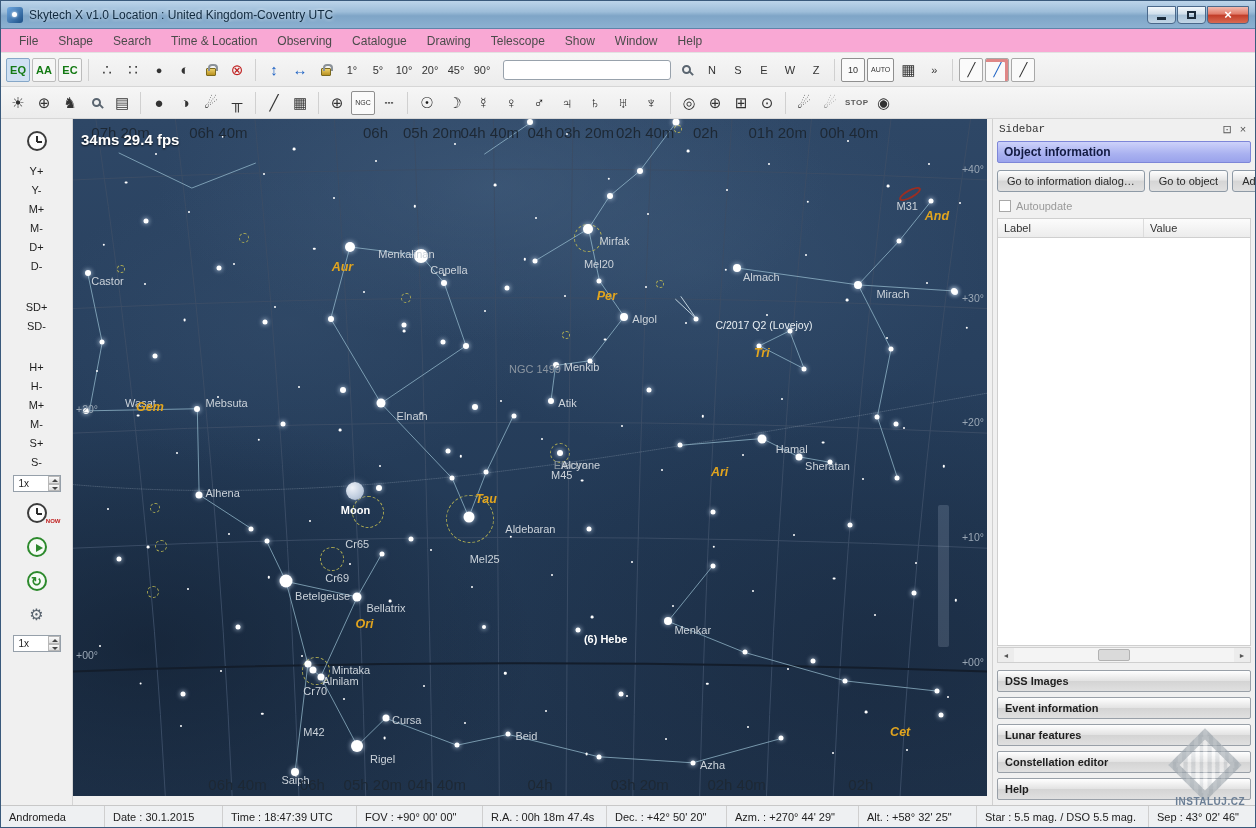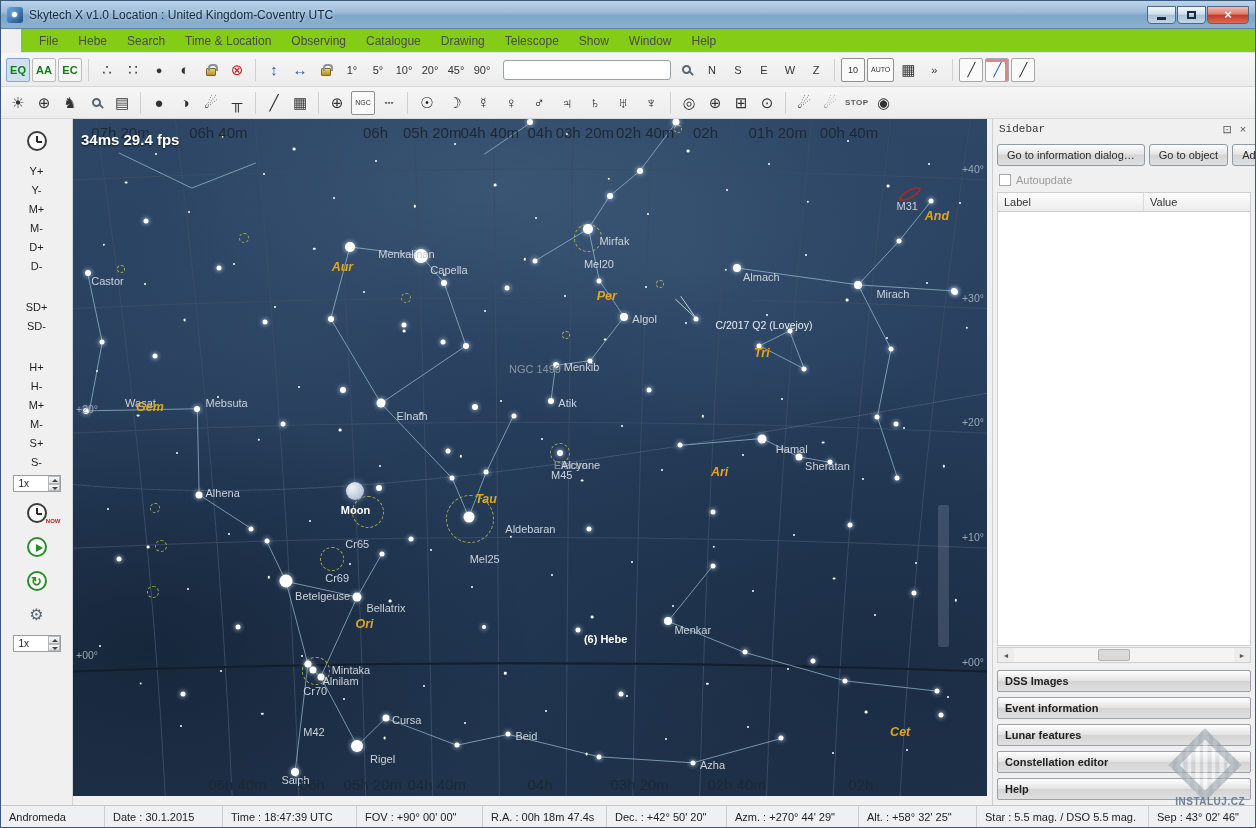--- a/index.html
+++ b/index.html
@@ -11,21 +11,21 @@
   .app-icon { width:16px; height:16px; border-radius:3px; background:linear-gradient(135deg,#6fa8e0,#1c4f86); position:relative; margin-right:6px; }
   .app-icon::after { content:""; position:absolute; left:5px; top:5px; width:5px; height:5px; border-radius:50%; background:#fff; box-shadow:0 0 3px #fff; }
   .title { font-size:12px; color:#10293e; text-shadow:0 0 4px rgba(255,255,255,.9); flex:1; white-space:nowrap; overflow:hidden; }
   .winbtns { display:flex; gap:1px; }
   .wbtn { width:29px; height:18px; display:flex; align-items:center; justify-content:center; border:1px solid #4a688a; border-radius:0 0 4px 4px; background:linear-gradient(180deg,#f4f8fb,#cfdeeb 45%,#a8c2d8 50%,#c2d6e6); font-size:11px; color:#1a2a3a; cursor:default; }
   .wbtn.close { width:42px; background:linear-gradient(180deg,#f2b9ae,#e07a68 45%,#c13c28 50%,#d96a52); color:#fff; font-weight:bold; font-size:13px; }
   .glyph-min { width:9px; height:3px; background:#1a2a3a; margin-top:7px; }
   .glyph-max { width:9px; height:8px; border:2px solid #1a2a3a; }
 
   
-  .menubar { height:24px; background:#84cc16; display:flex; align-items:center; padding-left:8px; border-bottom:1px solid #e2e2e2;margin-left:20px; }
+  .menubar { height:24px; background:#f9a8d4; display:flex; align-items:center; padding-left:8px; border-bottom:1px solid #e2e2e2; }
   .menu-item { padding:3px 10px; font-size:12px; color:#4b4b4b; cursor:default; }
 
   
   .toolbar { display:flex; align-items:center; background:linear-gradient(180deg,#f6f6f6,#ececec); border-bottom:1px solid #d6d6d6; padding:0 4px; }
   .tb1 { height:34px; } .tb2 { height:32px; }
   .tb-btn { min-width:24px; height:24px; display:flex; align-items:center; justify-content:center; margin:0 1px; border:1px solid transparent; border-radius:2px; font-size:11px; color:#333; cursor:default; }
   .tb-btn.big { font-size:15px; }
   .tb-btn.planet { font-size:15px; color:#1a1a1a; min-width:26px; }
   .tb-btn.tgreen { color:#147a14; font-weight:bold; border:1px solid #bcbcbc; background:#f6f6f6; }
   .tb-btn.tred { color:#c02020; }
@@ -143,21 +143,21 @@
         </div>
       <div class="wbtn">
           <span class="glyph-max"></span>
         </div>
       <div class="wbtn close">×</div>
     </div>
   </div>
 
   <div class="menubar">
       <div class="menu-item">File</div>
-      <div class="menu-item">Hebe</div>
+      <div class="menu-item">Shape</div>
       <div class="menu-item">Search</div>
       <div class="menu-item">Time &amp; Location</div>
       <div class="menu-item">Observing</div>
       <div class="menu-item">Catalogue</div>
       <div class="menu-item">Drawing</div>
       <div class="menu-item">Telescope</div>
       <div class="menu-item">Show</div>
       <div class="menu-item">Window</div>
       <div class="menu-item">Help</div>
     </div>
@@ -640,20 +640,23 @@
         <div class="fps">34ms 29.4 fps</div>
         <div class="zoomstrip"></div>
       </div>
 
     <div class="sidebar">
       <div class="sb-head">
         <span class="sb-title">Sidebar</span>
         <span class="sb-ico">⊡</span>
         <span class="sb-ico">×</span>
       </div>
+      <div class="sb-active">
+        <span>Object information</span>
+      </div>
       <div class="sb-btns">
         <div class="sb-btn">Go to information dialog…</div>
         <div class="sb-btn">Go to object</div>
         <div class="sb-btn">Add</div>
       </div>
       <div class="sb-check">
         <span class="cb"></span>
         <span>Autoupdate</span>
       </div>
       <div class="sb-tablehead">

